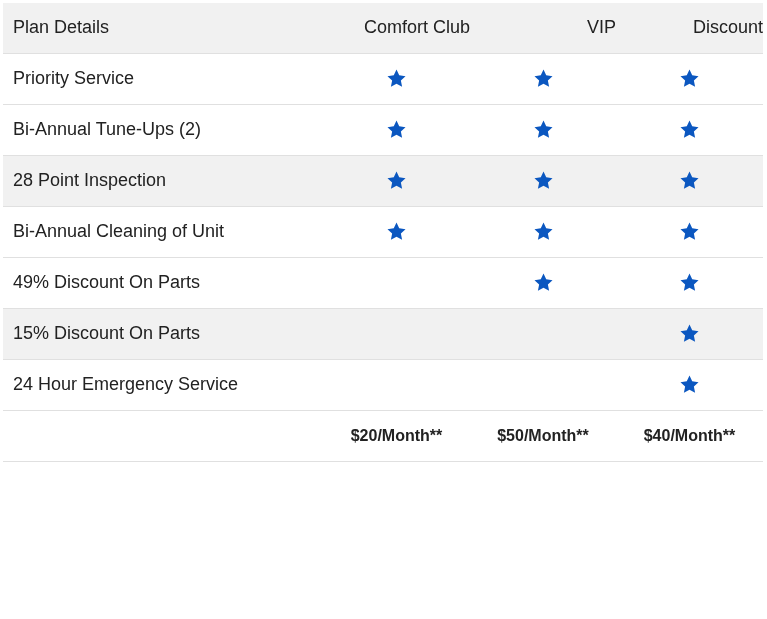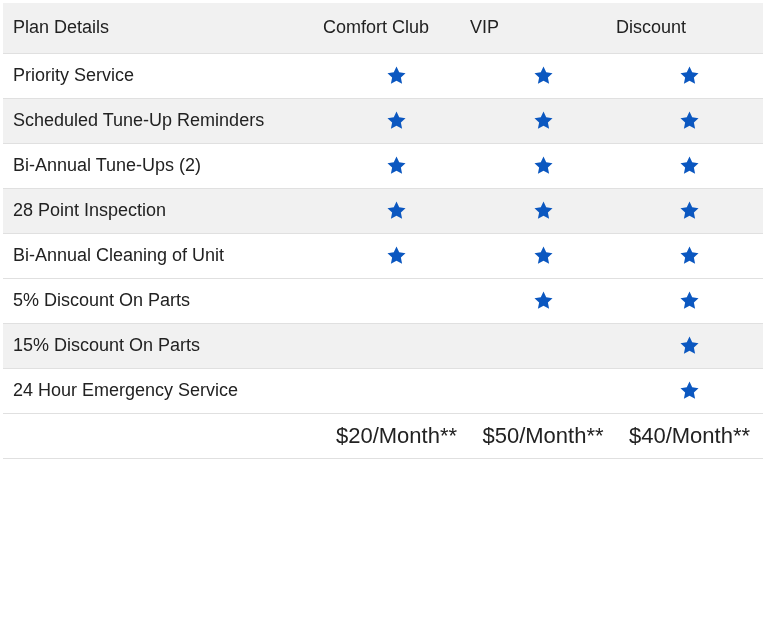--- a/index.html
+++ b/index.html
@@ -3,31 +3,31 @@
 <meta charset="utf-8">
 <style>
   html, body { margin: 0; padding: 0; background: #ffffff; }
   body { width: 767px; height: 619px; overflow: hidden; font-family: "Liberation Sans", "DejaVu Sans", sans-serif; color: #222222; }
   .wrap { position: absolute; left: 3px; top: 3px; width: 760px; }
   table { border-collapse: collapse; width: 760px; table-layout: fixed; }
   col.c-label { width: 320px; }
   col.c-plan { width: 147px; }
   col.c-plan2 { width: 146px; }
   col.c-plan3 { width: 147px; }
-  tr { height: 45px; }
+  tr { height: 51px; }
   tr.head { height: 50px; }
   td, th { border-bottom: 1px solid #e0e0e0; padding: 0; font-size: 18px; font-weight: normal; vertical-align: middle; }
-  th { text-align: left; }
+  th { text-align: right; }
   th.label-h, td.label { text-align: left; padding-left: 10px; }
   td.cell { text-align: center; }
   tr.gray { background: #f1f1f1; }
   tr.white { background: #ffffff; }
   .star { display: inline-block; width: 21px; height: 21px; vertical-align: middle; }
   .star svg { width: 21px; height: 21px; display: block; }
-  td.price { text-align: center; font-size: 22px; }
+  td.price { text-align: center; font-size: 16px; font-weight: bold; }
 </style>
 </head>
 <body>
 
 <div class="wrap">
   <table>
     <colgroup>
       <col class="c-label">
         <col class="c-plan">
         <col class="c-plan2">
@@ -37,44 +37,20 @@
       <tr class="head gray">
         <th class="label-h">Plan Details</th>
         <th>Comfort Club</th>
         <th>VIP</th>
         <th>Discount</th>
       </tr>
     </thead>
     <tbody id="tbody">
         <tr class="white">
           <td class="label">Priority Service</td>
-          <td class="cell">
-  <span class="star">
-    <svg viewBox="0 0 24 24">
-                <path d="M12 1.8l3.1 6.6 7.2.9-5.3 5 1.4 7.1L12 17.9l-6.4 3.5 1.4-7.1-5.3-5 7.2-.9z" fill="#0b57c0"></path>
-              </svg>
-  </span>
-</td>
-          <td class="cell">
-  <span class="star">
-    <svg viewBox="0 0 24 24">
-                <path d="M12 1.8l3.1 6.6 7.2.9-5.3 5 1.4 7.1L12 17.9l-6.4 3.5 1.4-7.1-5.3-5 7.2-.9z" fill="#0b57c0"></path>
-              </svg>
-  </span>
-</td>
-          <td class="cell">
-  <span class="star">
-    <svg viewBox="0 0 24 24">
-                <path d="M12 1.8l3.1 6.6 7.2.9-5.3 5 1.4 7.1L12 17.9l-6.4 3.5 1.4-7.1-5.3-5 7.2-.9z" fill="#0b57c0"></path>
-              </svg>
-  </span>
-</td>
-        </tr>
-        <tr class="gray">
-          <td class="label">Scheduled Tune-Up Reminders</td>
           <td class="cell">
   <span class="star">
     <svg viewBox="0 0 24 24">
                 <path d="M12 1.8l3.1 6.6 7.2.9-5.3 5 1.4 7.1L12 17.9l-6.4 3.5 1.4-7.1-5.3-5 7.2-.9z" fill="#0b57c0"></path>
               </svg>
   </span>
 </td>
           <td class="cell">
   <span class="star">
     <svg viewBox="0 0 24 24">
@@ -156,21 +132,21 @@
 </td>
           <td class="cell">
   <span class="star">
     <svg viewBox="0 0 24 24">
                 <path d="M12 1.8l3.1 6.6 7.2.9-5.3 5 1.4 7.1L12 17.9l-6.4 3.5 1.4-7.1-5.3-5 7.2-.9z" fill="#0b57c0"></path>
               </svg>
   </span>
 </td>
         </tr>
         <tr class="white">
-          <td class="label">5% Discount On Parts</td>
+          <td class="label">49% Discount On Parts</td>
           <td class="cell"></td>
           <td class="cell">
   <span class="star">
     <svg viewBox="0 0 24 24">
                 <path d="M12 1.8l3.1 6.6 7.2.9-5.3 5 1.4 7.1L12 17.9l-6.4 3.5 1.4-7.1-5.3-5 7.2-.9z" fill="#0b57c0"></path>
               </svg>
   </span>
 </td>
           <td class="cell">
   <span class="star">

